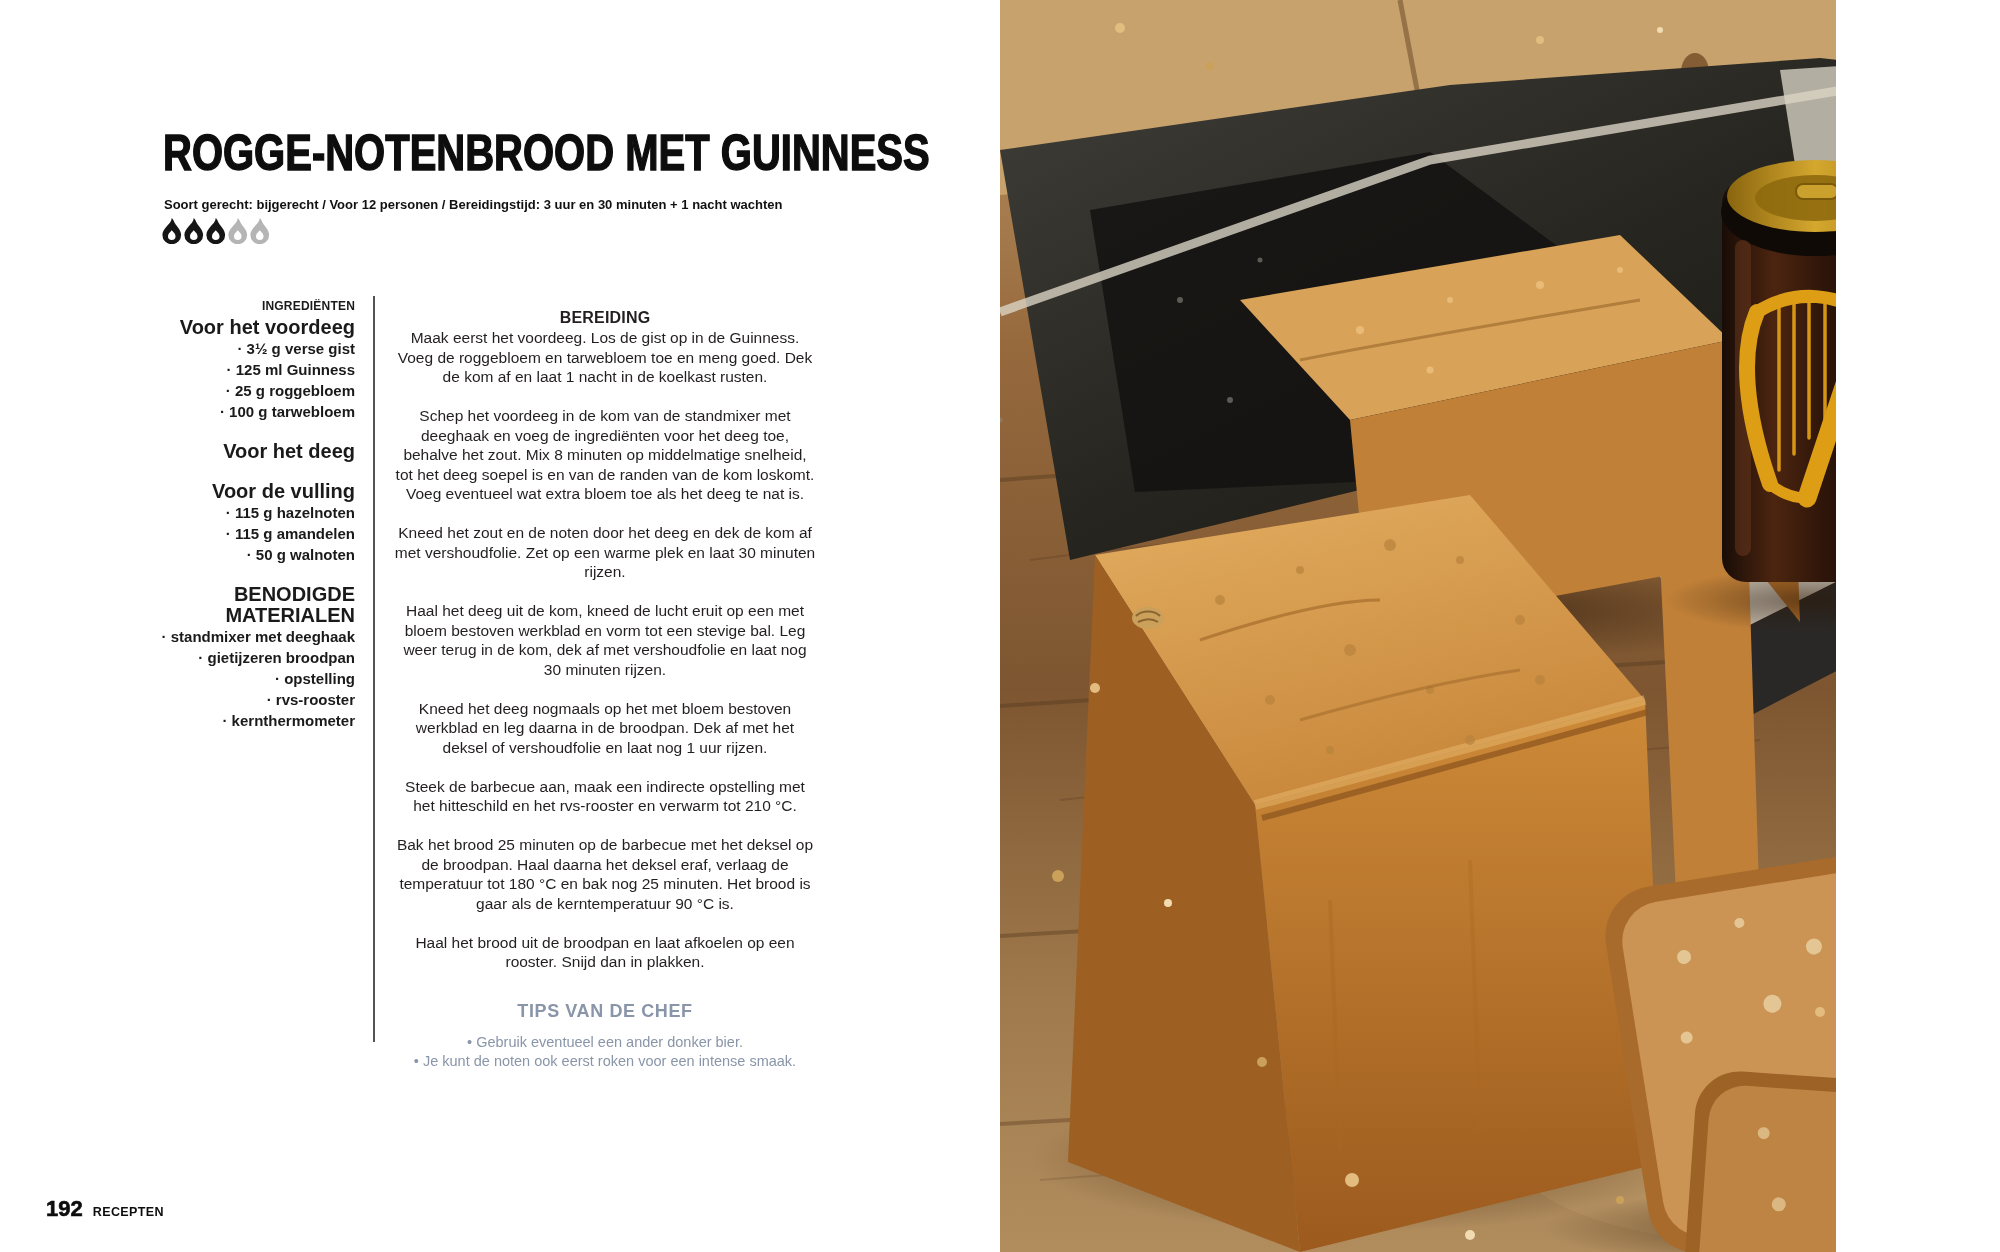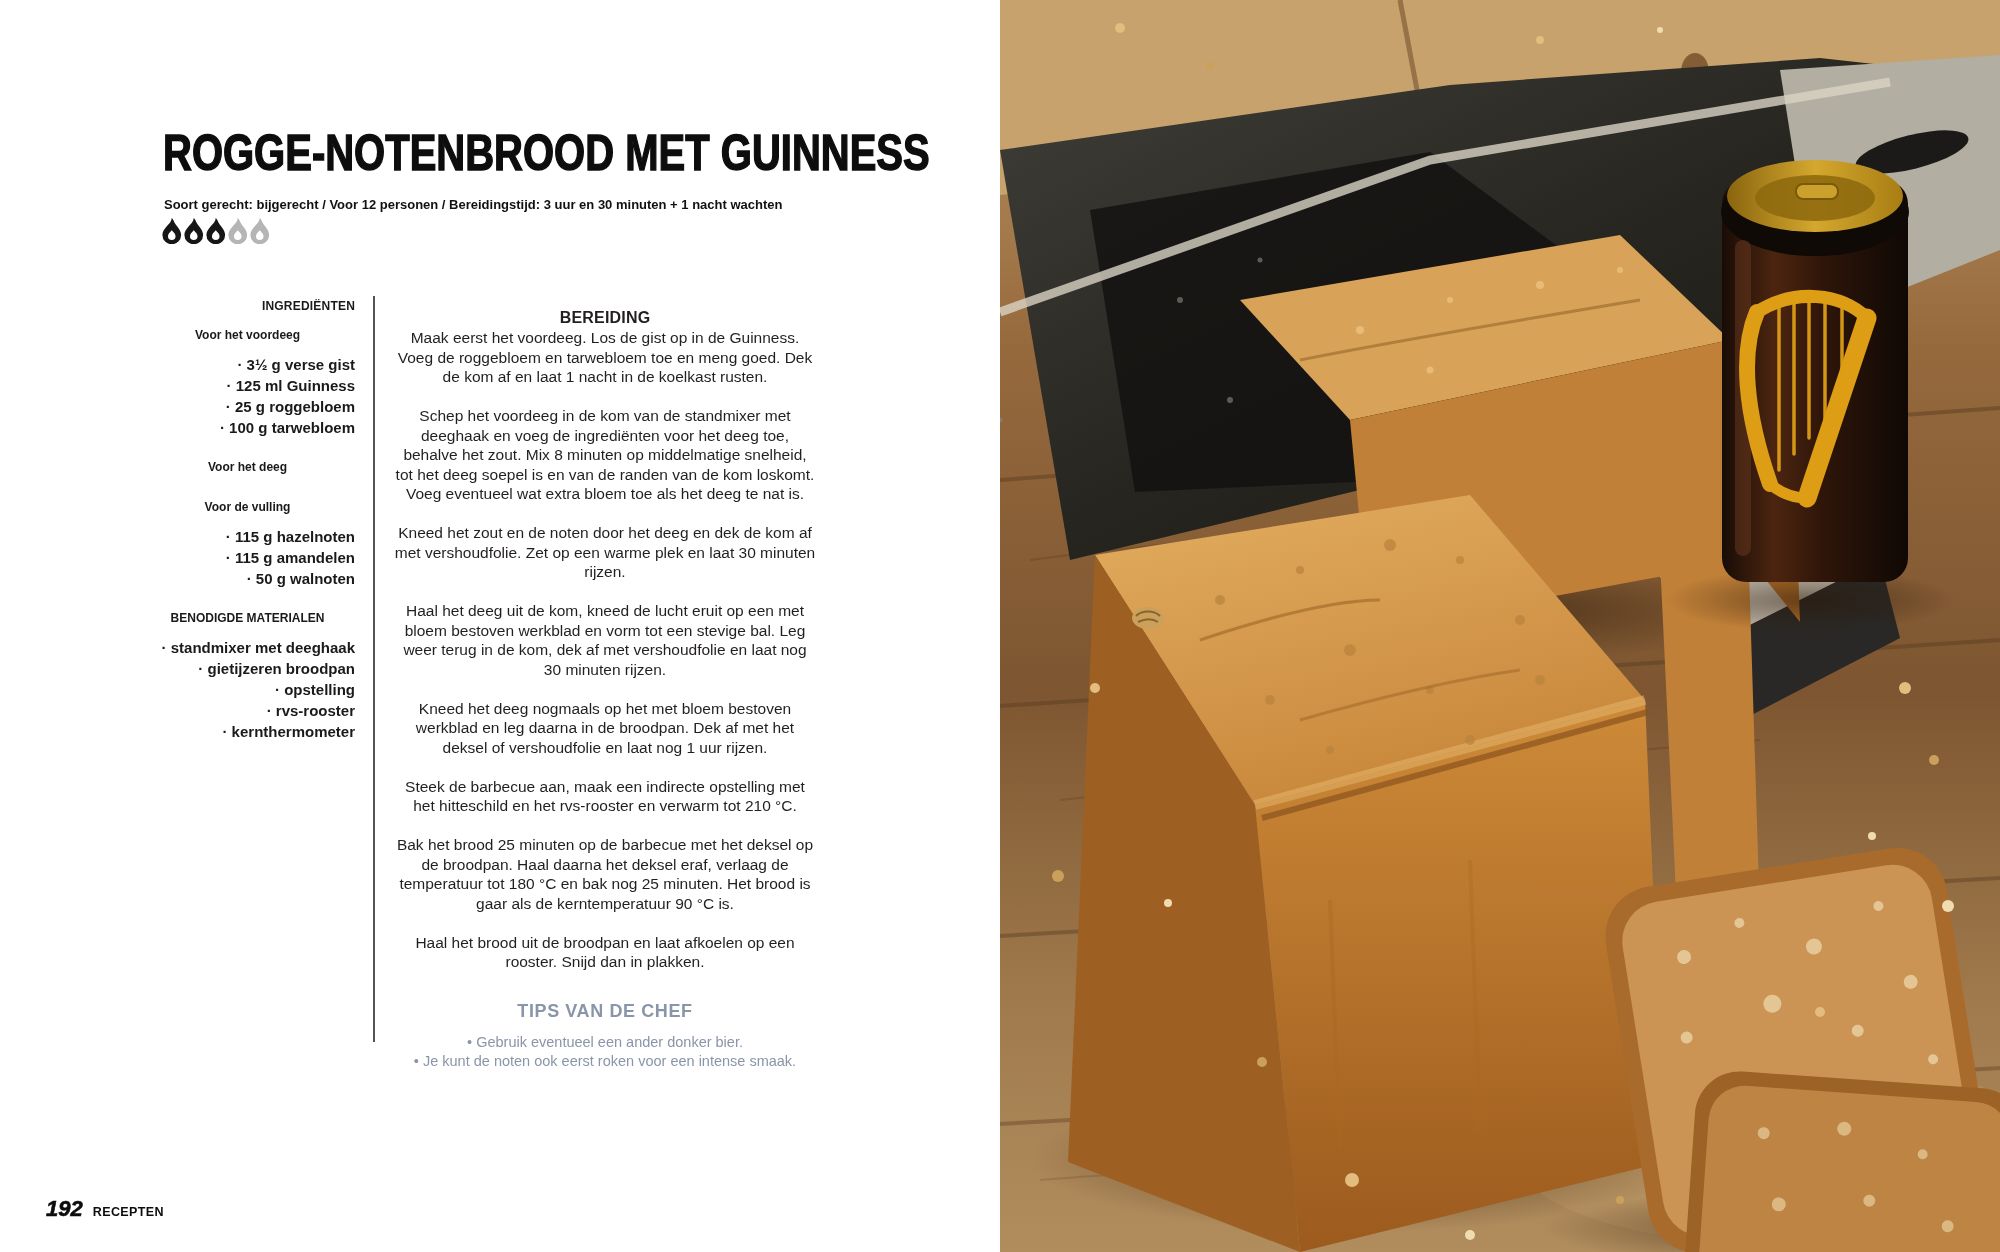--- a/index.html
+++ b/index.html
@@ -1,48 +1,48 @@
 <!DOCTYPE html>
 <html><head>
 <meta charset="utf-8">
 <style>
   html,body{margin:0;padding:0;background:#ffffff;}
-  .spread{position:relative;width:2000px;height:1252px;background:#701a75;overflow:hidden;
+  .spread{position:relative;width:1836px;height:1252px;background:#701a75;overflow:hidden;
           font-family:"Liberation Sans",sans-serif;color:#231f20;}
   .left-page{position:absolute;left:0;top:0;width:1000px;height:1252px;background:#ffffff;}
 
   .title{position:absolute;left:163px;top:128px;margin:0;font-size:50px;line-height:1;
          font-weight:700;color:#0d0d0d;letter-spacing:0px;white-space:nowrap;
          transform:scaleX(0.80);transform-origin:left top;-webkit-text-stroke:1.4px #0d0d0d;}
   .meta{position:absolute;left:164px;top:197px;margin:0;font-size:13px;font-weight:700;color:#111;}
   .flames{position:absolute;left:161px;top:218px;display:flex;gap:1px;}
   .flame svg{width:21px;height:26px;display:block;}
   .flame svg path{fill:#b5b5b5;}
   .flame.filled svg path{fill:#161616;}
 
   .ingredients{position:absolute;left:140px;top:296px;width:215px;text-align:right;
                font-size:15px;font-weight:700;line-height:21px;color:#1a1a1a;}
   .ing-heading{margin:0;font-size:12px;line-height:21px;font-weight:700;letter-spacing:.2px;}
-  .ing-title{margin:8px;font-size:12px;line-height:21px;font-weight:700;text-align:center;}
+  .ing-title{margin:0;font-size:20px;line-height:21px;font-weight:700;}
   .ing-item{font-weight:700;}
   .ing-group{margin-top:19px;}
   div.ing-group:first-of-type{margin-top:0;}
 
   .divider{position:absolute;left:373px;top:296px;width:2px;height:746px;background:#535355;}
 
   .preparation{position:absolute;left:394px;top:307px;width:422px;font-size:15.5px;line-height:19.5px;text-align:center;}
   .prep-heading{margin:0;font-size:16px;line-height:21px;font-weight:700;letter-spacing:.2px;}
   .prep-para{margin:0 0 19.5px 0;}
   .tips{margin-top:30px;}
   .tips-heading{margin:0 0 8px 0;font-size:18px;font-weight:700;letter-spacing:.6px;color:#8995a8;}
   .tips-list{margin:12px;padding:0;list-style:none;font-size:14.5px;line-height:19px;color:#8995a8;}
   .tip-item::before{content:"• ";}
 
   .footer{position:absolute;left:46px;top:1196px;white-space:nowrap;}
-  .pagenum{font-size:22px;font-weight:700;color:#0d0d0d;font-style:italic;-webkit-text-stroke:.6px #0d0d0d;}
+  .pagenum{font-size:22px;font-weight:700;color:#0d0d0d;-webkit-text-stroke:.6px #0d0d0d;}
   .sectionlabel{font-size:12.5px;font-weight:700;margin-left:10px;letter-spacing:.4px;color:#0d0d0d;}
 
   .right-page{position:absolute;left:1000px;top:0;width:1000px;height:1252px;overflow:hidden;}
   .right-page svg{display:block;}
 </style>
 </head>
 <body>
 
 <div class="spread">
 

